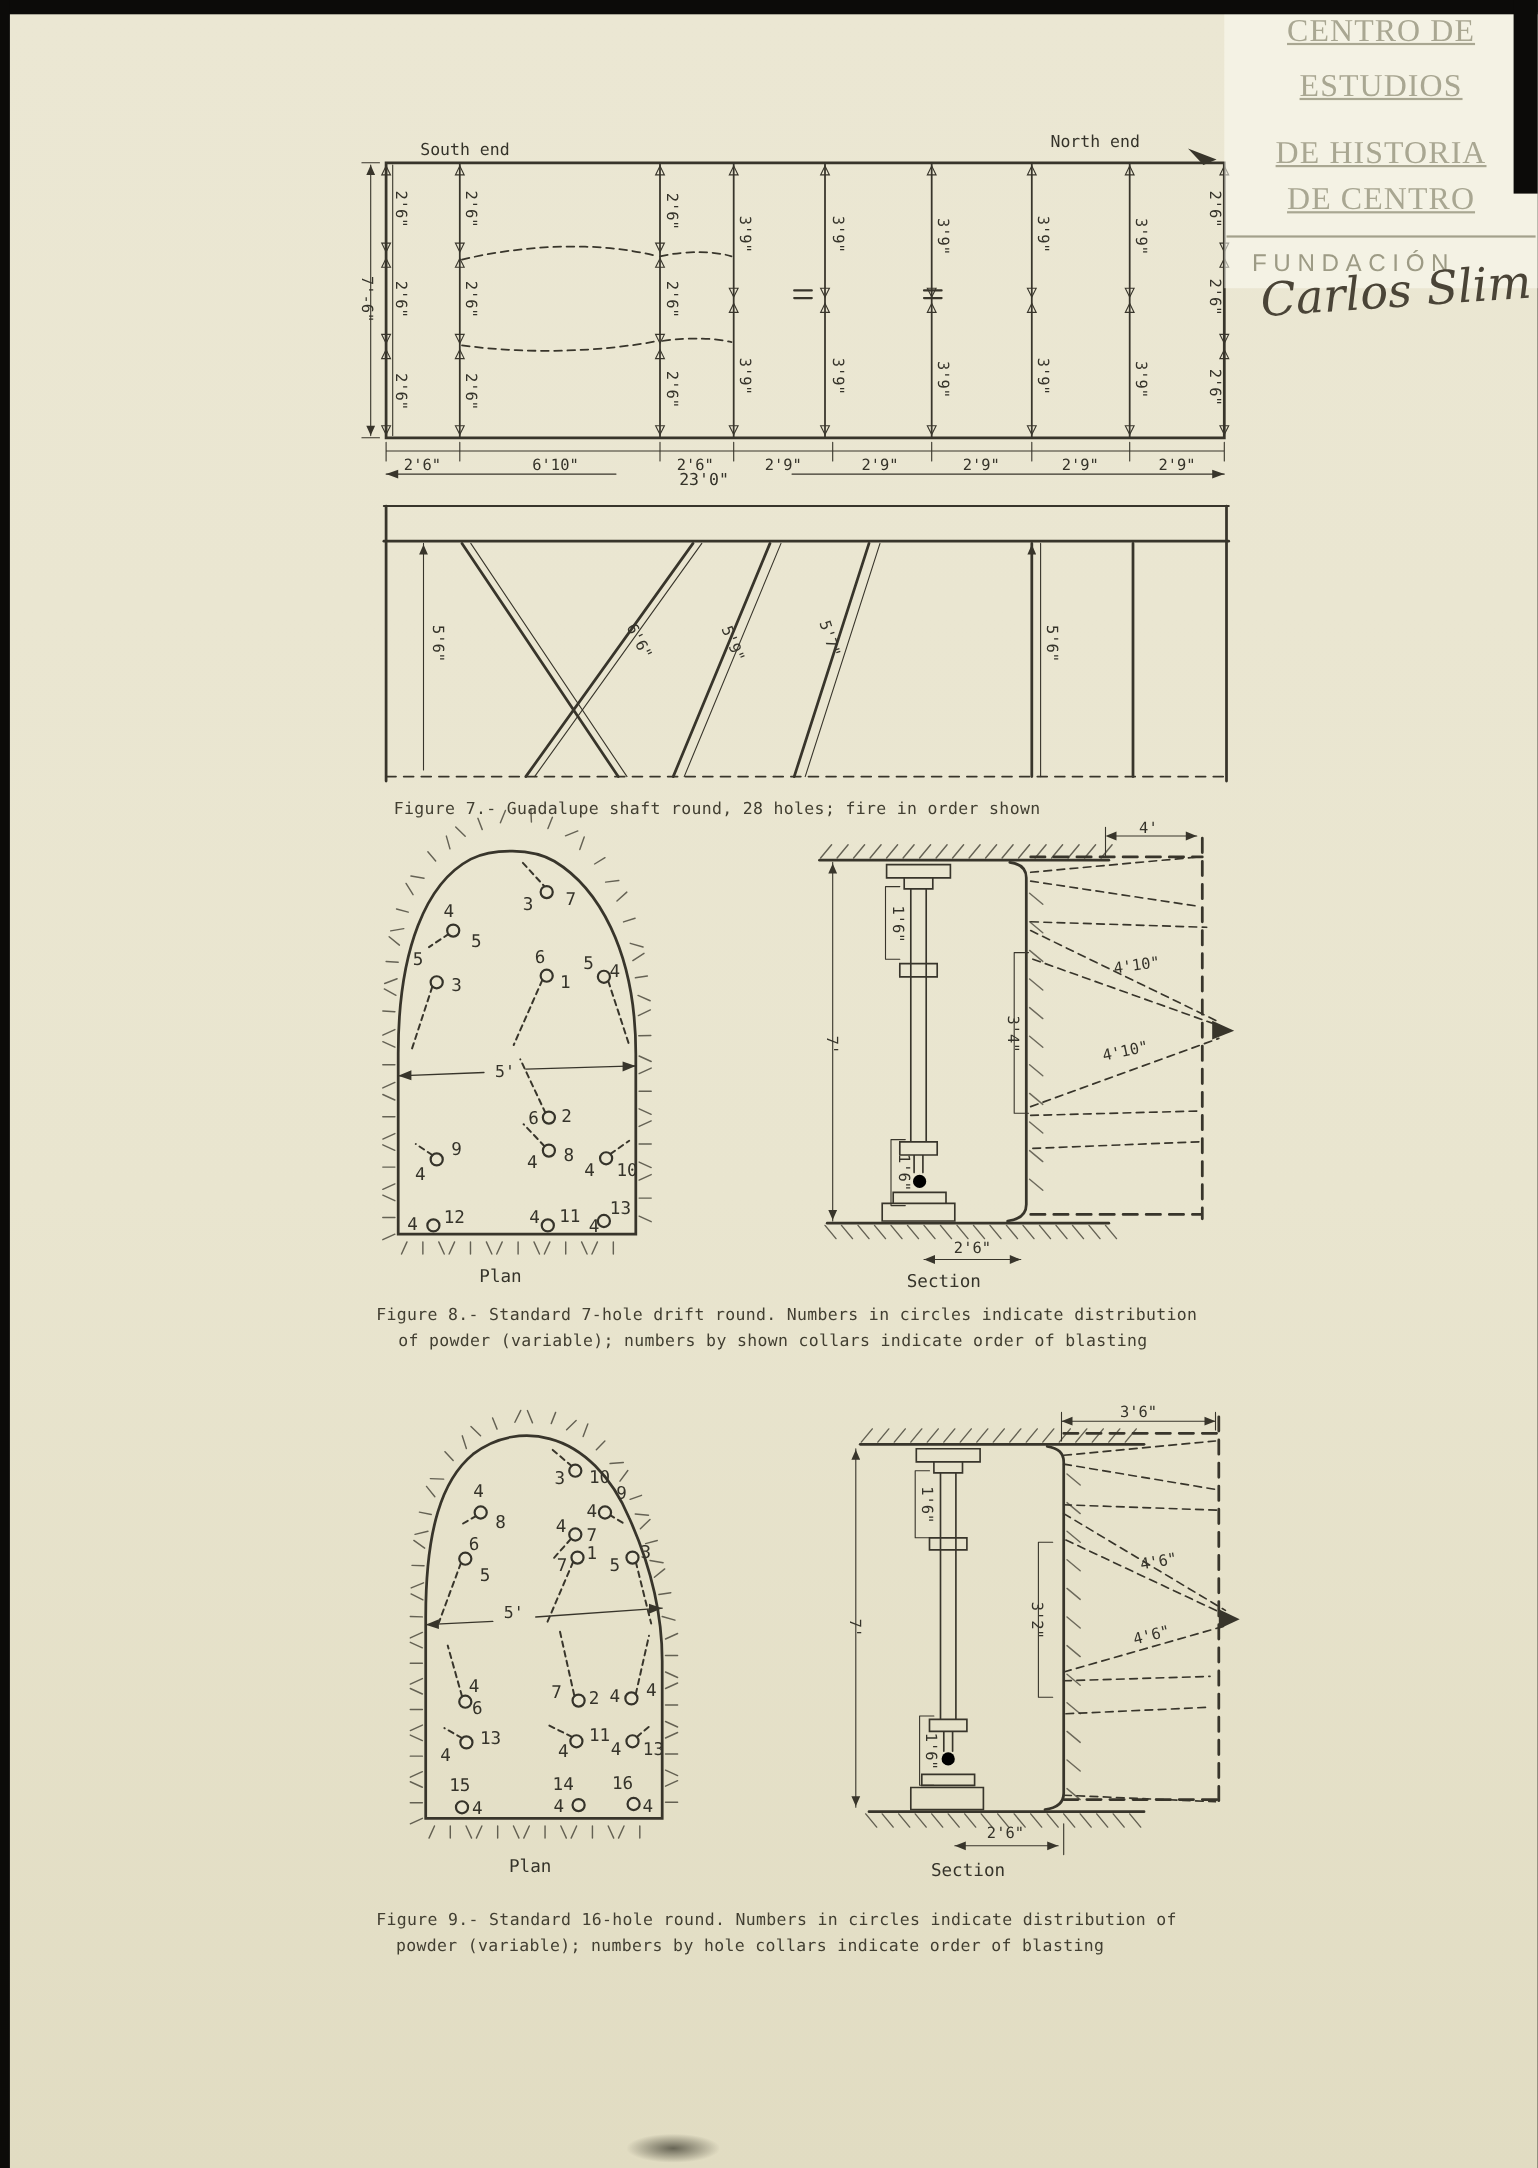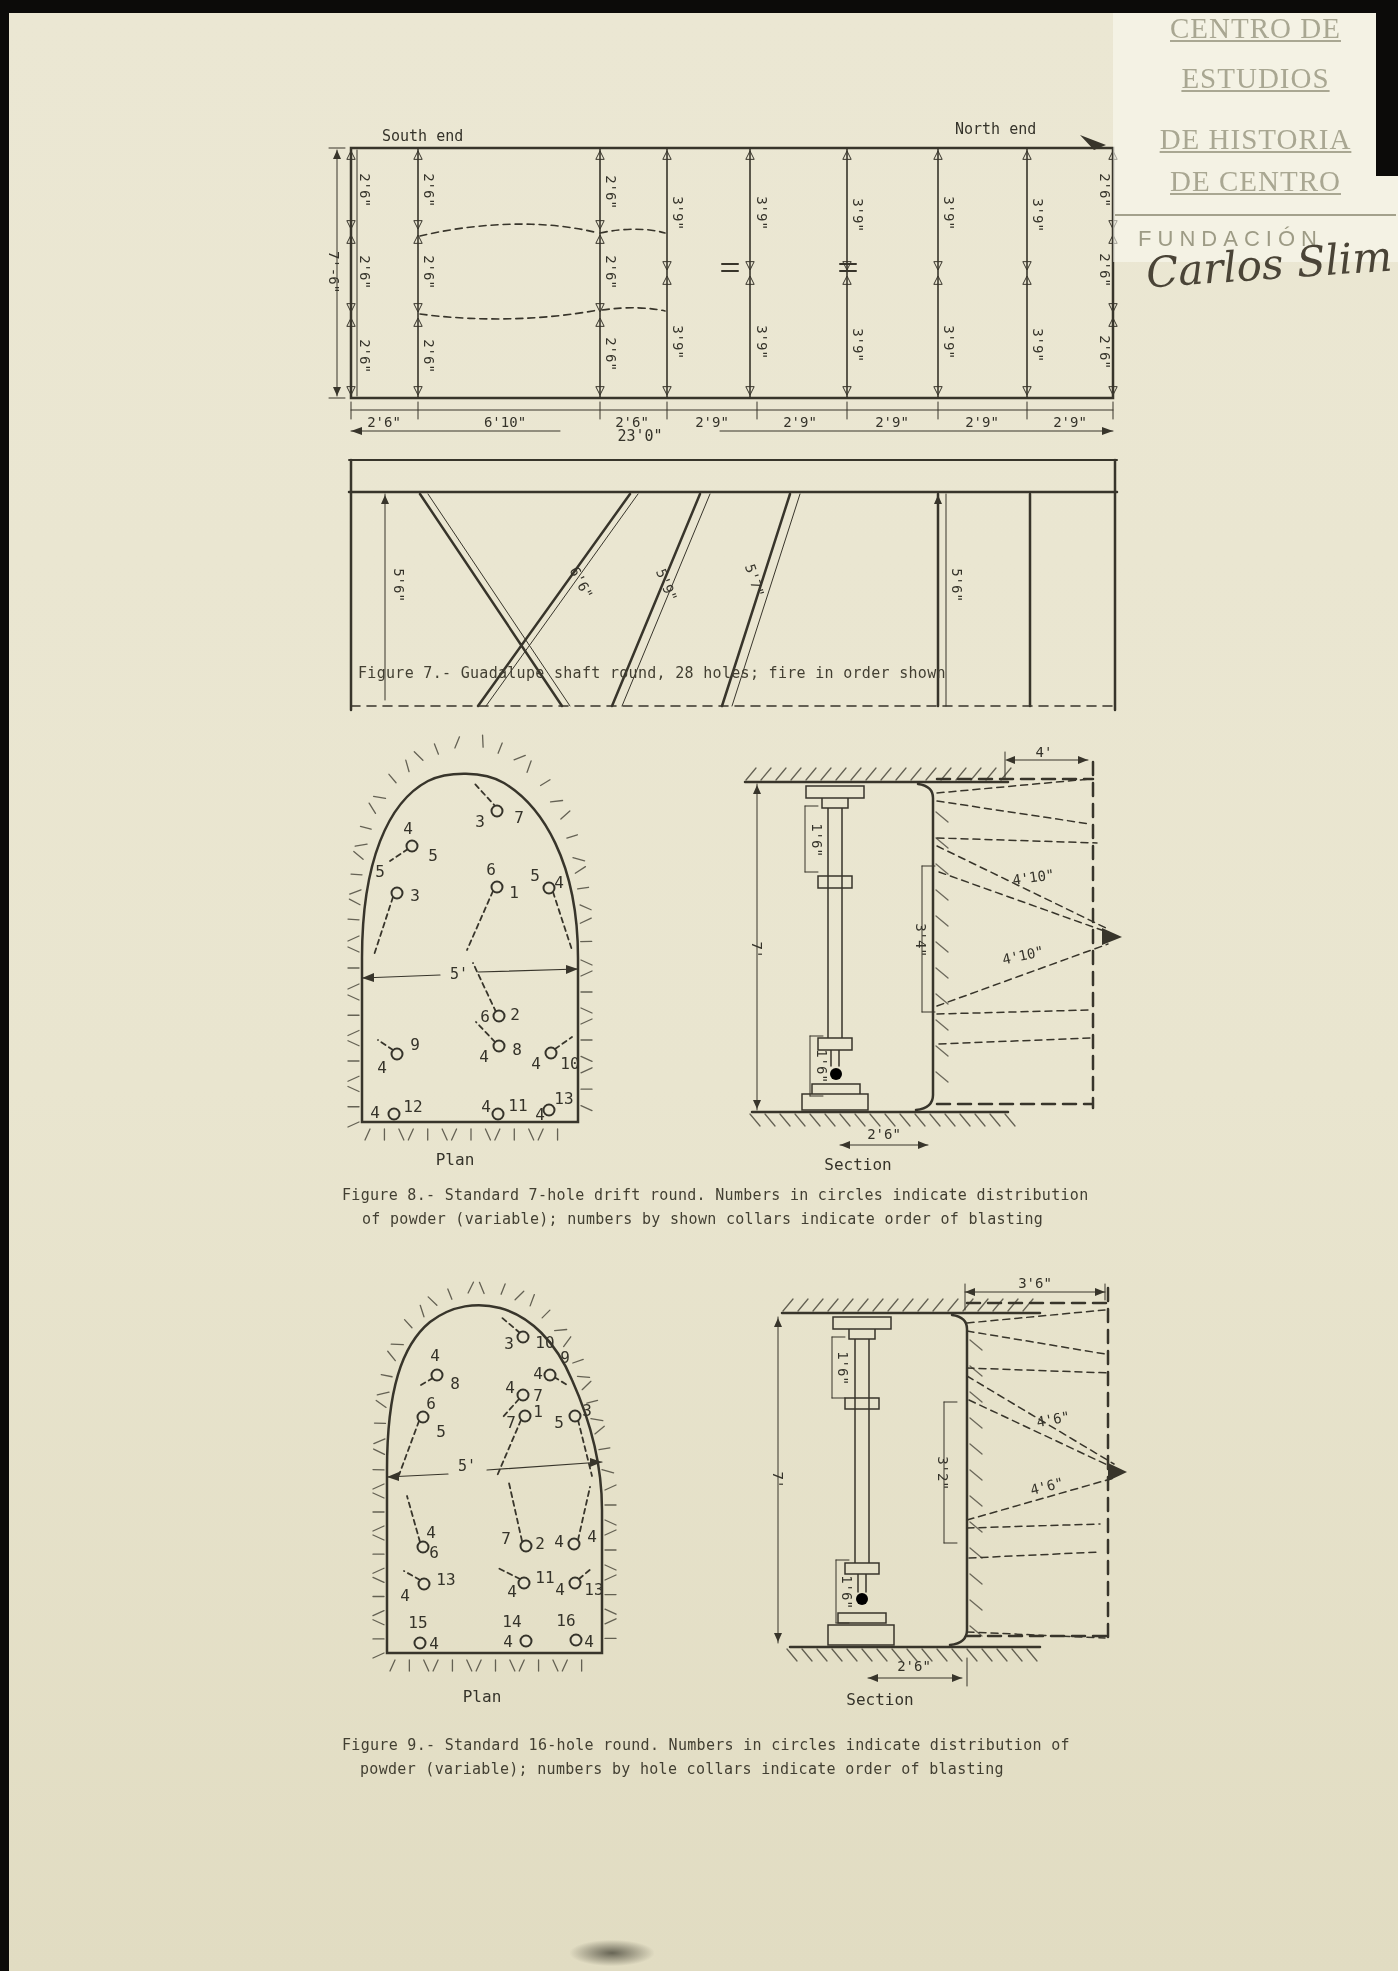--- a/index.html
+++ b/index.html
@@ -537,21 +537,21 @@
 
 <div id="wm-band"></div>
 <div class="wm-line" style="top:12px">CENTRO DE</div>
 <div class="wm-line" style="top:62px">ESTUDIOS</div>
 <div class="wm-line" style="top:123px">DE HISTORIA</div>
 <div class="wm-line" style="top:165px">DE CENTRO</div>
 <div id="wm-divider"></div>
 <div id="wm-foundation">FUNDACIÓN</div>
 <div id="wm-signature">Carlos Slim</div>
 
-<div class="caption" style="left:358px;top:664px">Figure 7.- Guadalupe shaft round, 28 holes; fire in order shown</div>
+<div class="caption" style="left:358px;top:726px">Figure 7.- Guadalupe shaft round, 28 holes; fire in order shown</div>
 <div class="caption" style="left:342px;top:1186px">Figure 8.- Standard 7-hole drift round. Numbers in circles indicate distribution</div>
 <div class="caption" style="left:362px;top:1210px">of powder (variable); numbers by shown collars indicate order of blasting</div>
 <div class="caption" style="left:342px;top:1736px">Figure 9.- Standard 16-hole round. Numbers in circles indicate distribution of</div>
 <div class="caption" style="left:360px;top:1760px">powder (variable); numbers by hole collars indicate order of blasting</div>
 
 <div id="edge-top"></div>
 <div id="edge-left"></div>
 <div id="edge-top-right"></div>
 <div id="smudge"></div>
 

